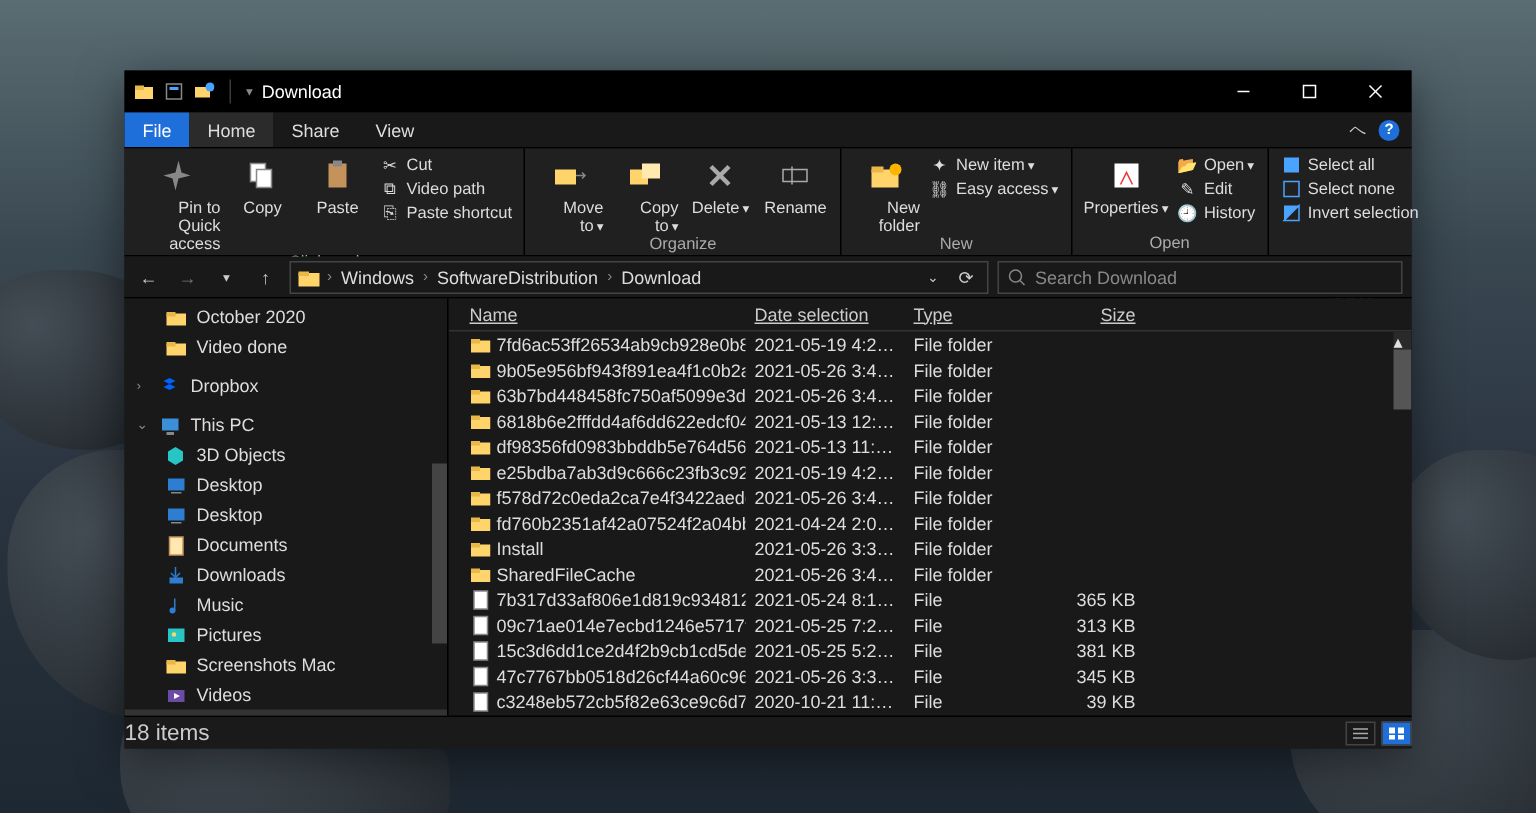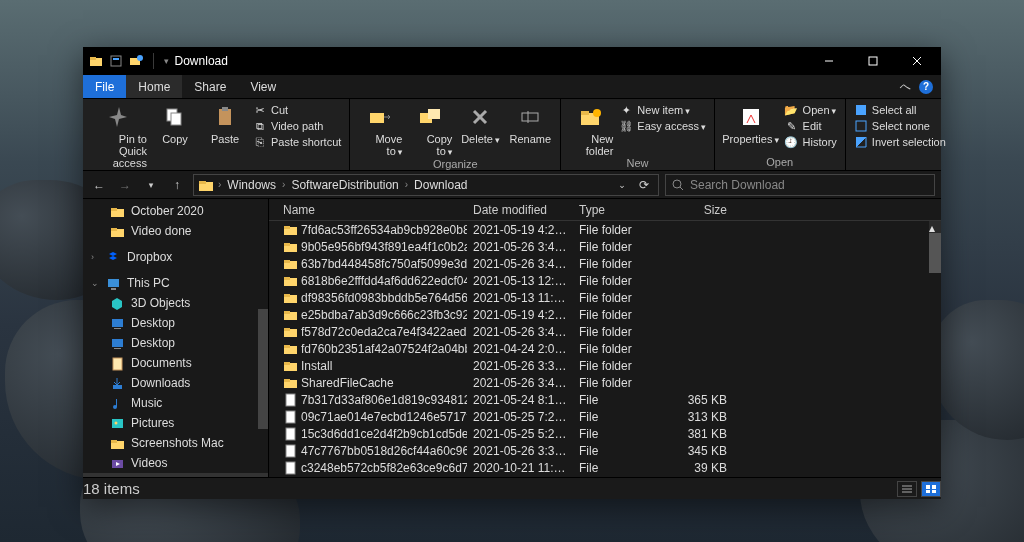--- a/index.html
+++ b/index.html
@@ -87,32 +87,32 @@
   }
   .navbtn { width:20px; height:20px; display:flex; align-items:center; justify-content:center; color:#ccc; }
   .addrbox { flex:1; height:22px; background:#191919; border:1px solid #444; display:flex; align-items:center; padding:0 4px; gap:4px; }
   .addrbox .fico { width:16px; height:16px; }
   .crumb { color:#ddd; font-size:12px; padding:0 2px; }
   .crumbsep { color:#888; font-size:10px; }
   .addrrhs { display:flex; align-items:center; gap:2px; margin-left:auto; }
   .searchbox { width:270px; height:22px; background:#191919; border:1px solid #444; display:flex; align-items:center; padding:0 6px; color:#888; gap:6px; }
 
   .body { flex:1; display:flex; min-height:0; }
-  .sidebar { width:186px; background:#191919; border-right:1px solid #000; overflow:hidden; position:relative; }
+  .sidebar { width:216px; background:#191919; border-right:1px solid #000; overflow:hidden; position:relative; }
   .sidebar-inner { padding:2px 0; }
   .sitem { display:flex; align-items:center; gap:6px; padding:2px 6px 2px 22px; font-size:12px; color:#ddd; white-space:nowrap; }
   .sitem.toplevel { padding-left:8px; }
   .sitem.indent1 { padding-left:26px; }
   .sitem.selected { background:#333; }
   .sitem .sicon { width:16px; height:16px; display:flex; align-items:center; justify-content:center; flex-shrink:0; }
   .sitem .exp { width:10px; color:#888; font-size:9px; margin-right:-2px; }
   .sidebar .scrollbar { position:absolute; right:0; top:110px; width:10px; height:120px; background:#444; }
 
   .content { flex:1; display:flex; flex-direction:column; background:#191919; min-width:0; }
-  .colhdr { height:22px; display:flex; align-items:center; border-bottom:1px solid #333; font-size:12px; color:#ccc; padding-left:8px; }
+  .colhdr { height:22px; display:flex; align-items:center; border-bottom:1px solid #333; font-size:12px; color:#ccc; padding-left:8px;text-decoration:underline; }
   .colhdr .col { padding:0 6px; }
   .c-name { width:190px; }
   .c-date { width:106px; }
   .c-type { width:80px; }
   .c-size { width:80px; text-align:right; }
   .filelist { flex:1; overflow:hidden; position:relative; }
   .frow { display:flex; align-items:center; height:17px; font-size:12px; color:#ddd; padding-left:8px; }
   .frow .fc { padding:0 6px; white-space:nowrap; overflow:hidden; text-overflow:ellipsis; }
   .frow .fico { width:14px; height:14px; margin-right:4px; flex-shrink:0; display:flex; align-items:center; justify-content:center; }
   .frow .c-name { display:flex; align-items:center; }
@@ -532,21 +532,21 @@
               </svg>
             </span>
             <span>Local Disk (C:)</span>
           </div>
         </div>
       <div class="scrollbar"></div>
     </div>
     <div class="content">
       <div class="colhdr">
         <div class="col c-name">Name</div>
-        <div class="col c-date">Date modified</div>
+        <div class="col c-date">Date selection</div>
         <div class="col c-type">Type</div>
         <div class="col c-size">Size</div>
       </div>
       <div class="filelist" id="file-list">
         <div class="scrollbar-v">▴</div>
         <div class="scrollbar-thumb"></div>
       <div class="frow">
             <div class="fc c-name">
               <span class="fico">
                 <svg width="15" height="15">

